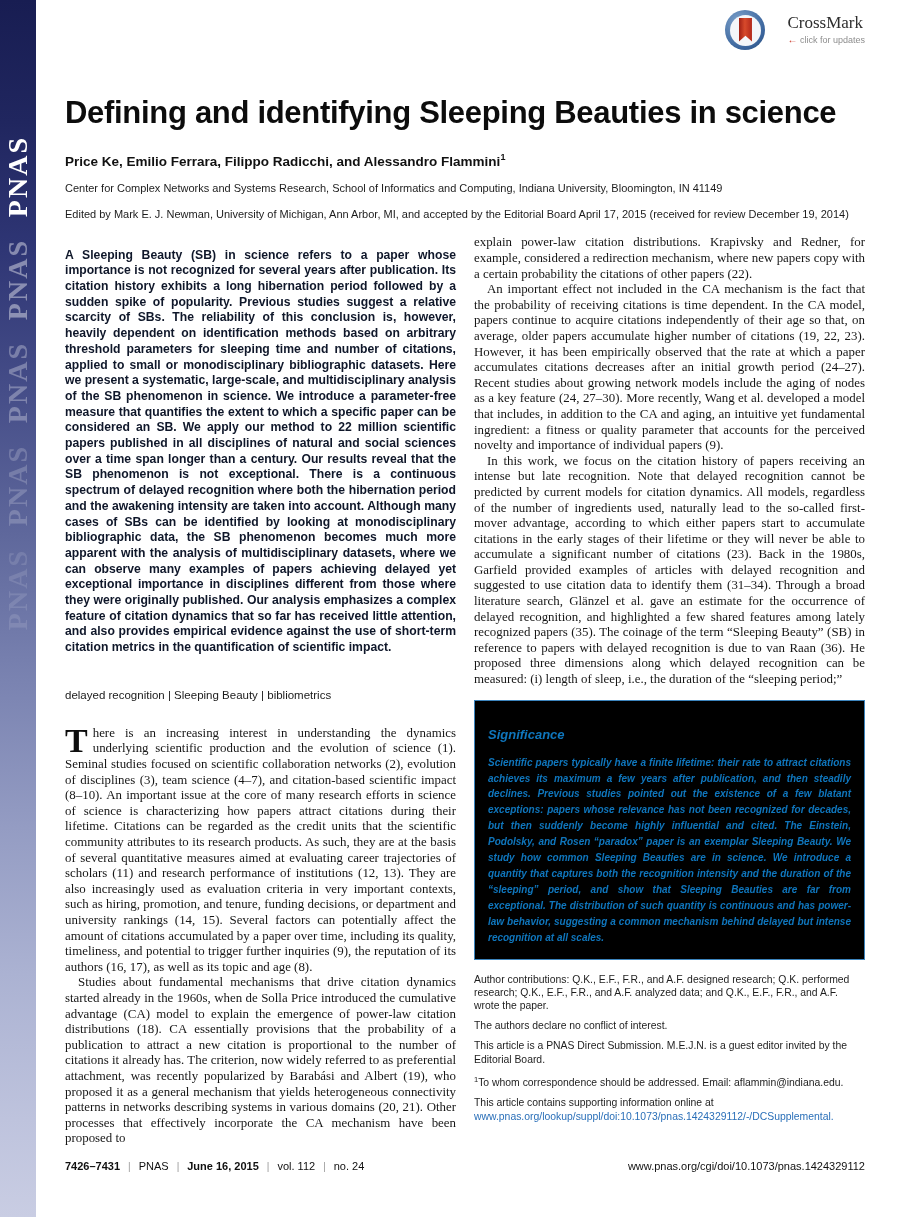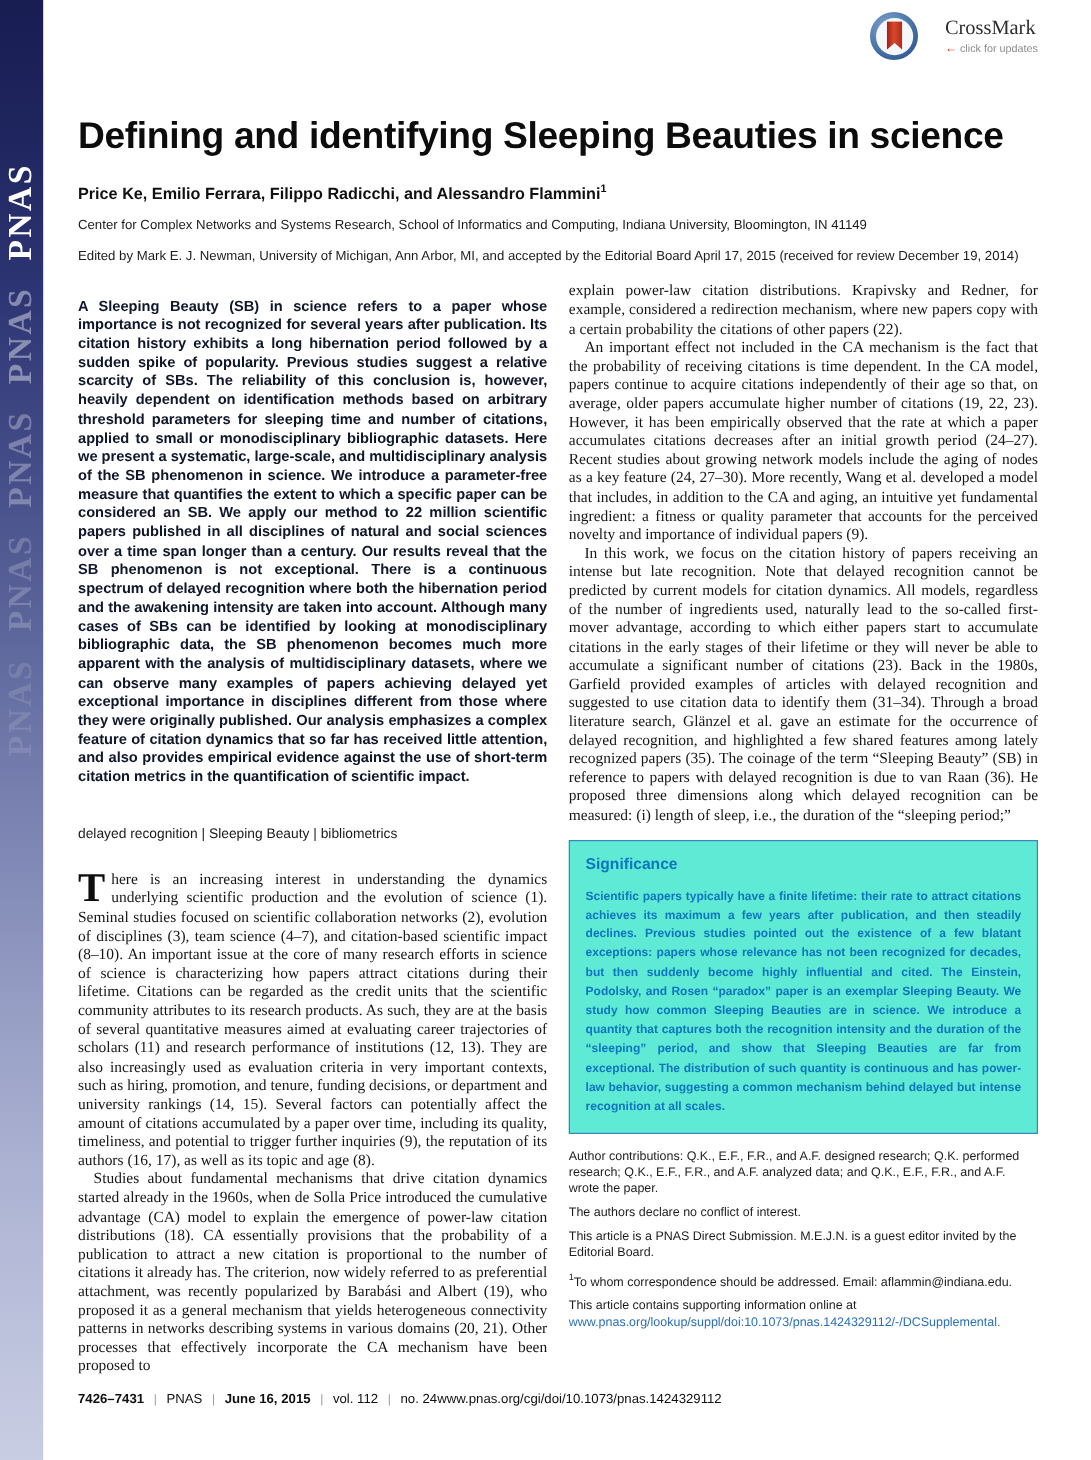--- a/index.html
+++ b/index.html
@@ -73,36 +73,36 @@
   }
   .first-body { margin-top:25px; }
   .para-indent { text-indent:13px; }
   .dropcap {
     float:left; font-weight:bold; font-size:34px; line-height:26px;
     padding:2px 5px 0 0; color:#0e0e0e;
   }
 
   
   .significance-box {
-    margin-top:12px; border:1.5px solid #3c84bd; background:#5eead4;
-    padding:11px 13px 13px; box-sizing:border-box; color:#0f76bd;
+    margin-top:12px; border:1.5px solid #3c84bd; background:#000000;
+    padding:26px 13px 13px; box-sizing:border-box; color:#0f76bd;font-style:italic;
   }
   .sig-heading { font-size:13px; font-weight:bold; margin-bottom:13px; }
   .sig-body { font-size:10px; font-weight:bold; line-height:15.9px; text-align:justify; hyphens:auto; }
 
   
   .footnotes { margin-top:13px; font-size:10.4px; line-height:13.2px; color:#1d1d1d; }
   .footnote { margin-bottom:7px; }
   .footnote sup { font-size:7.5px; }
   .fn-link { color:#2a6fb8; cursor:pointer; }
 
   
   .footer {
     position:absolute; left:65px; width:800px; top:1160px;
-    display:flex; align-items:baseline;
+    display:flex; justify-content:space-between; align-items:baseline;
     font-size:11px; color:#101010;
   }
   .footer-left { display:flex; align-items:baseline; }
   .footer-sep { color:#9a9a9a; margin:0 8px; font-size:10px; }
   .fw-b { font-weight:bold; }
 </style>
 </head>
 <body>
 
 <div class="page">

